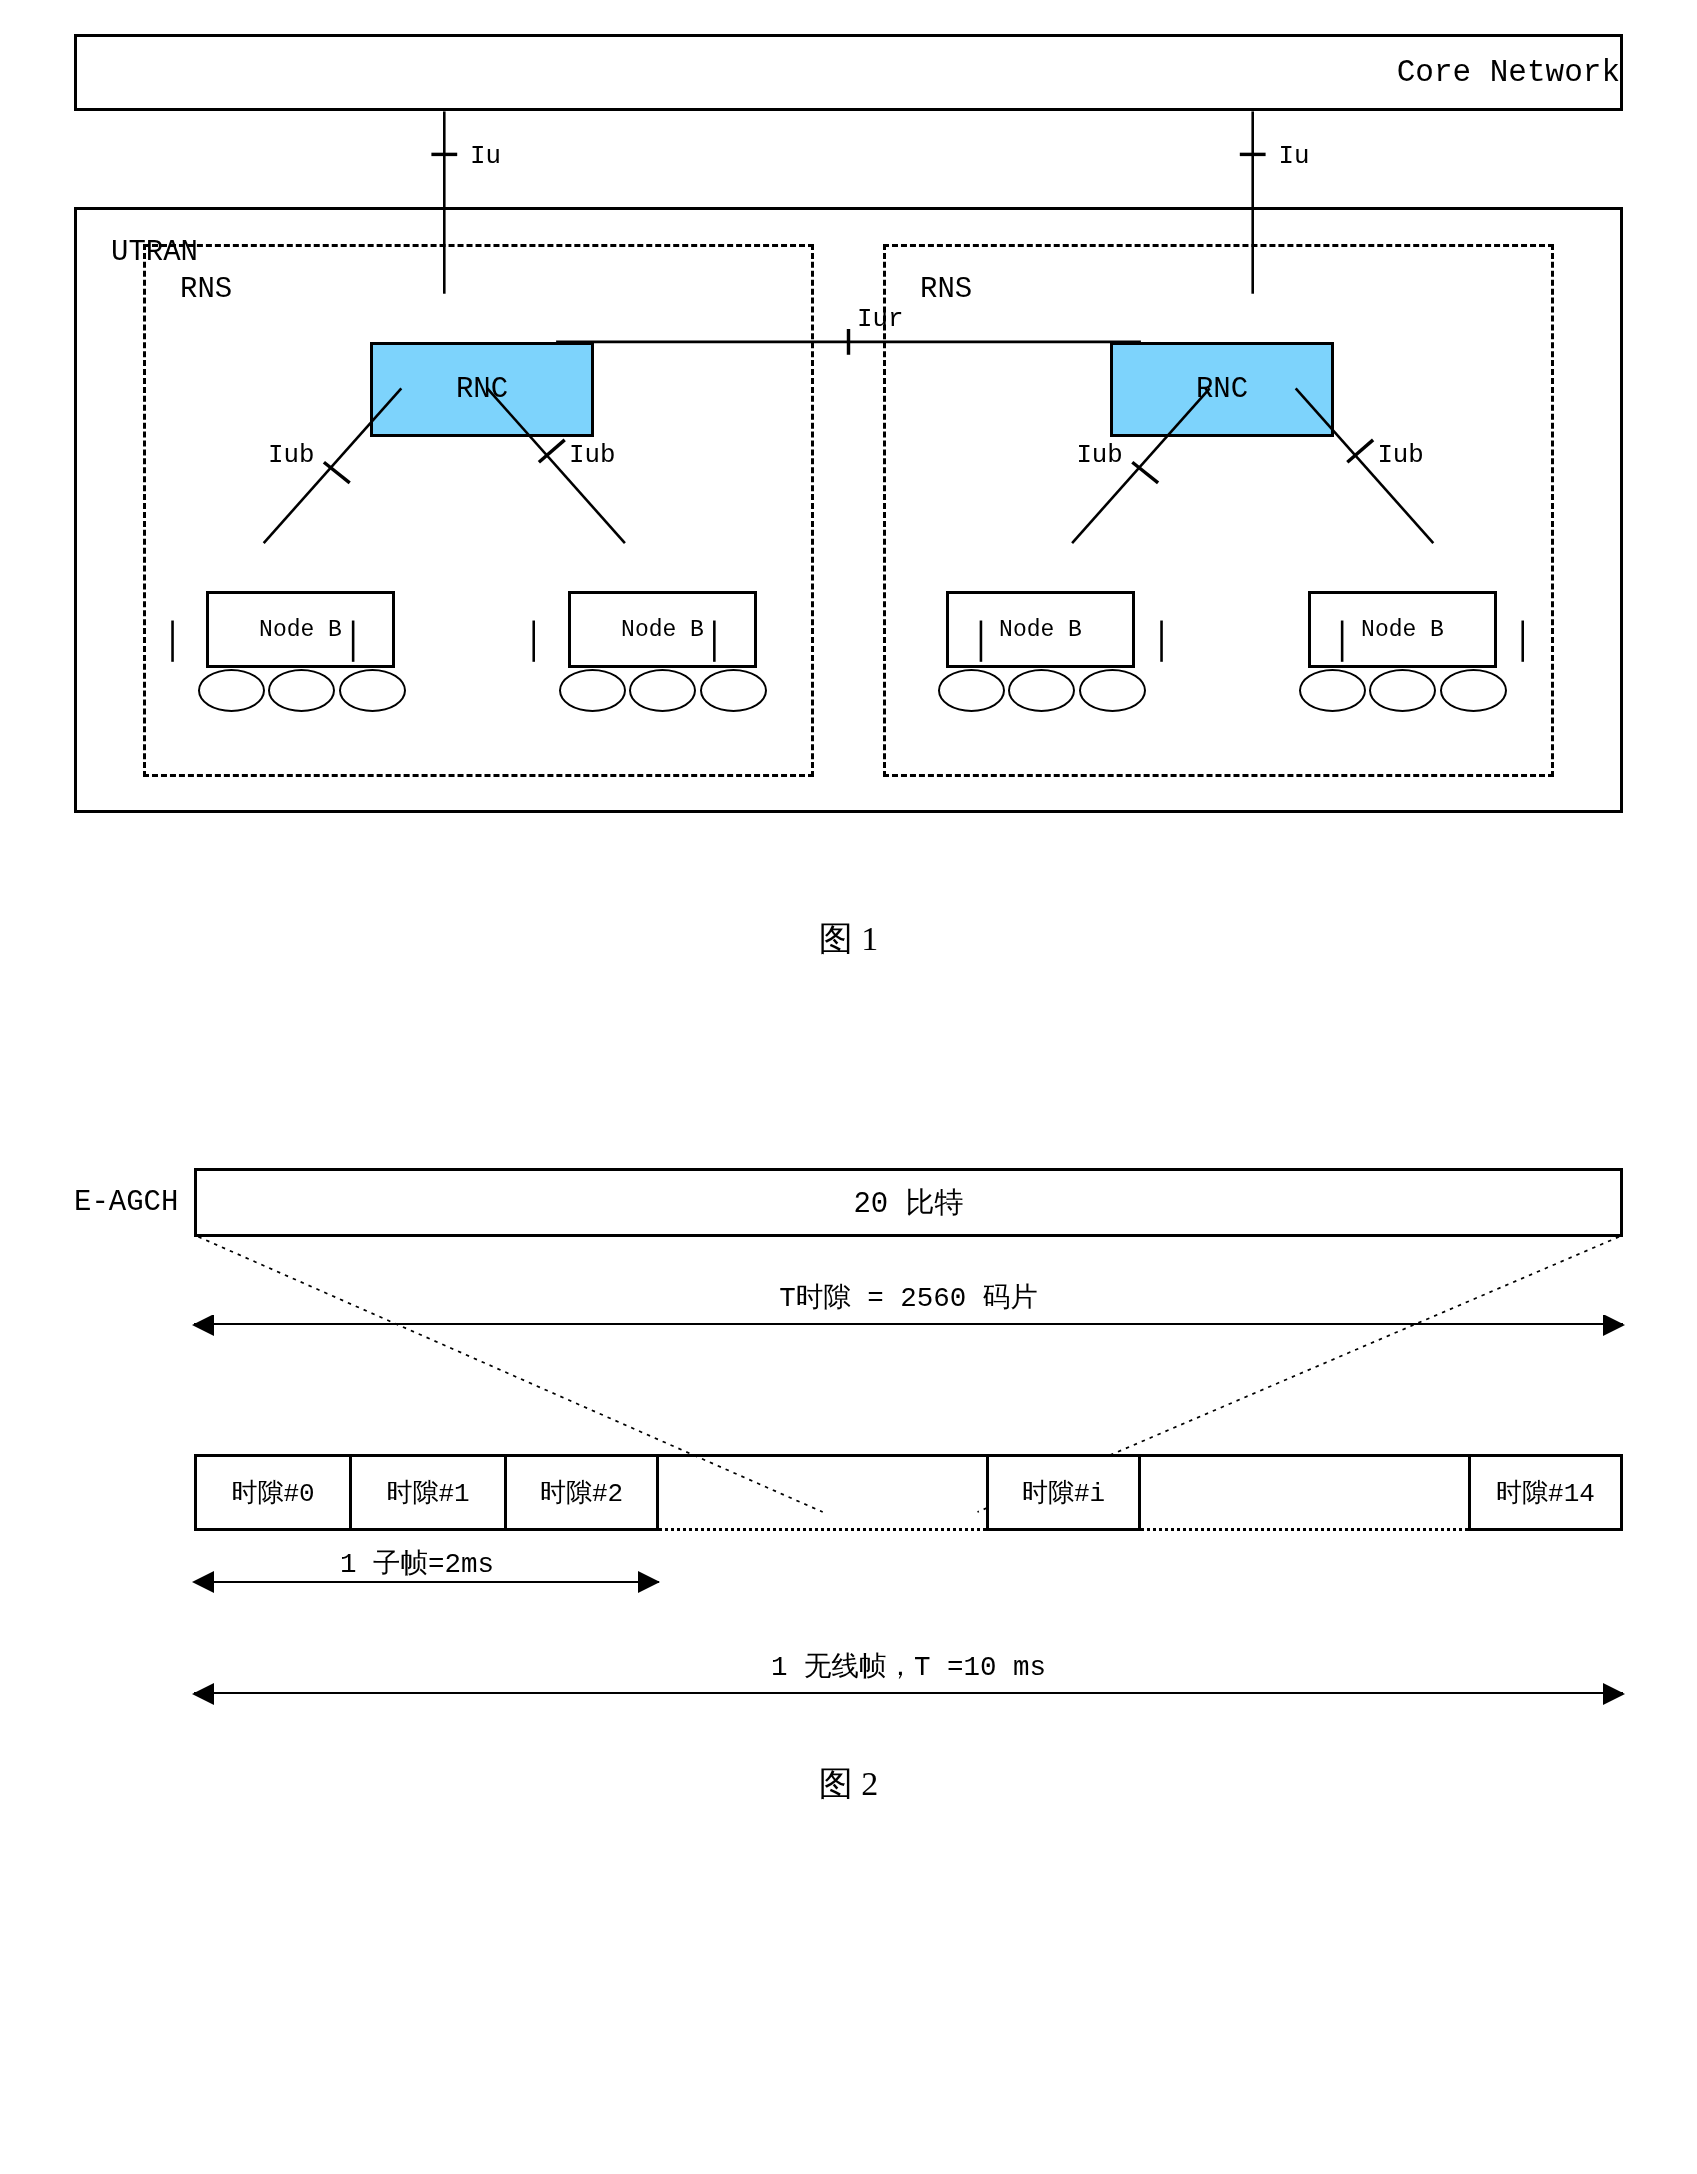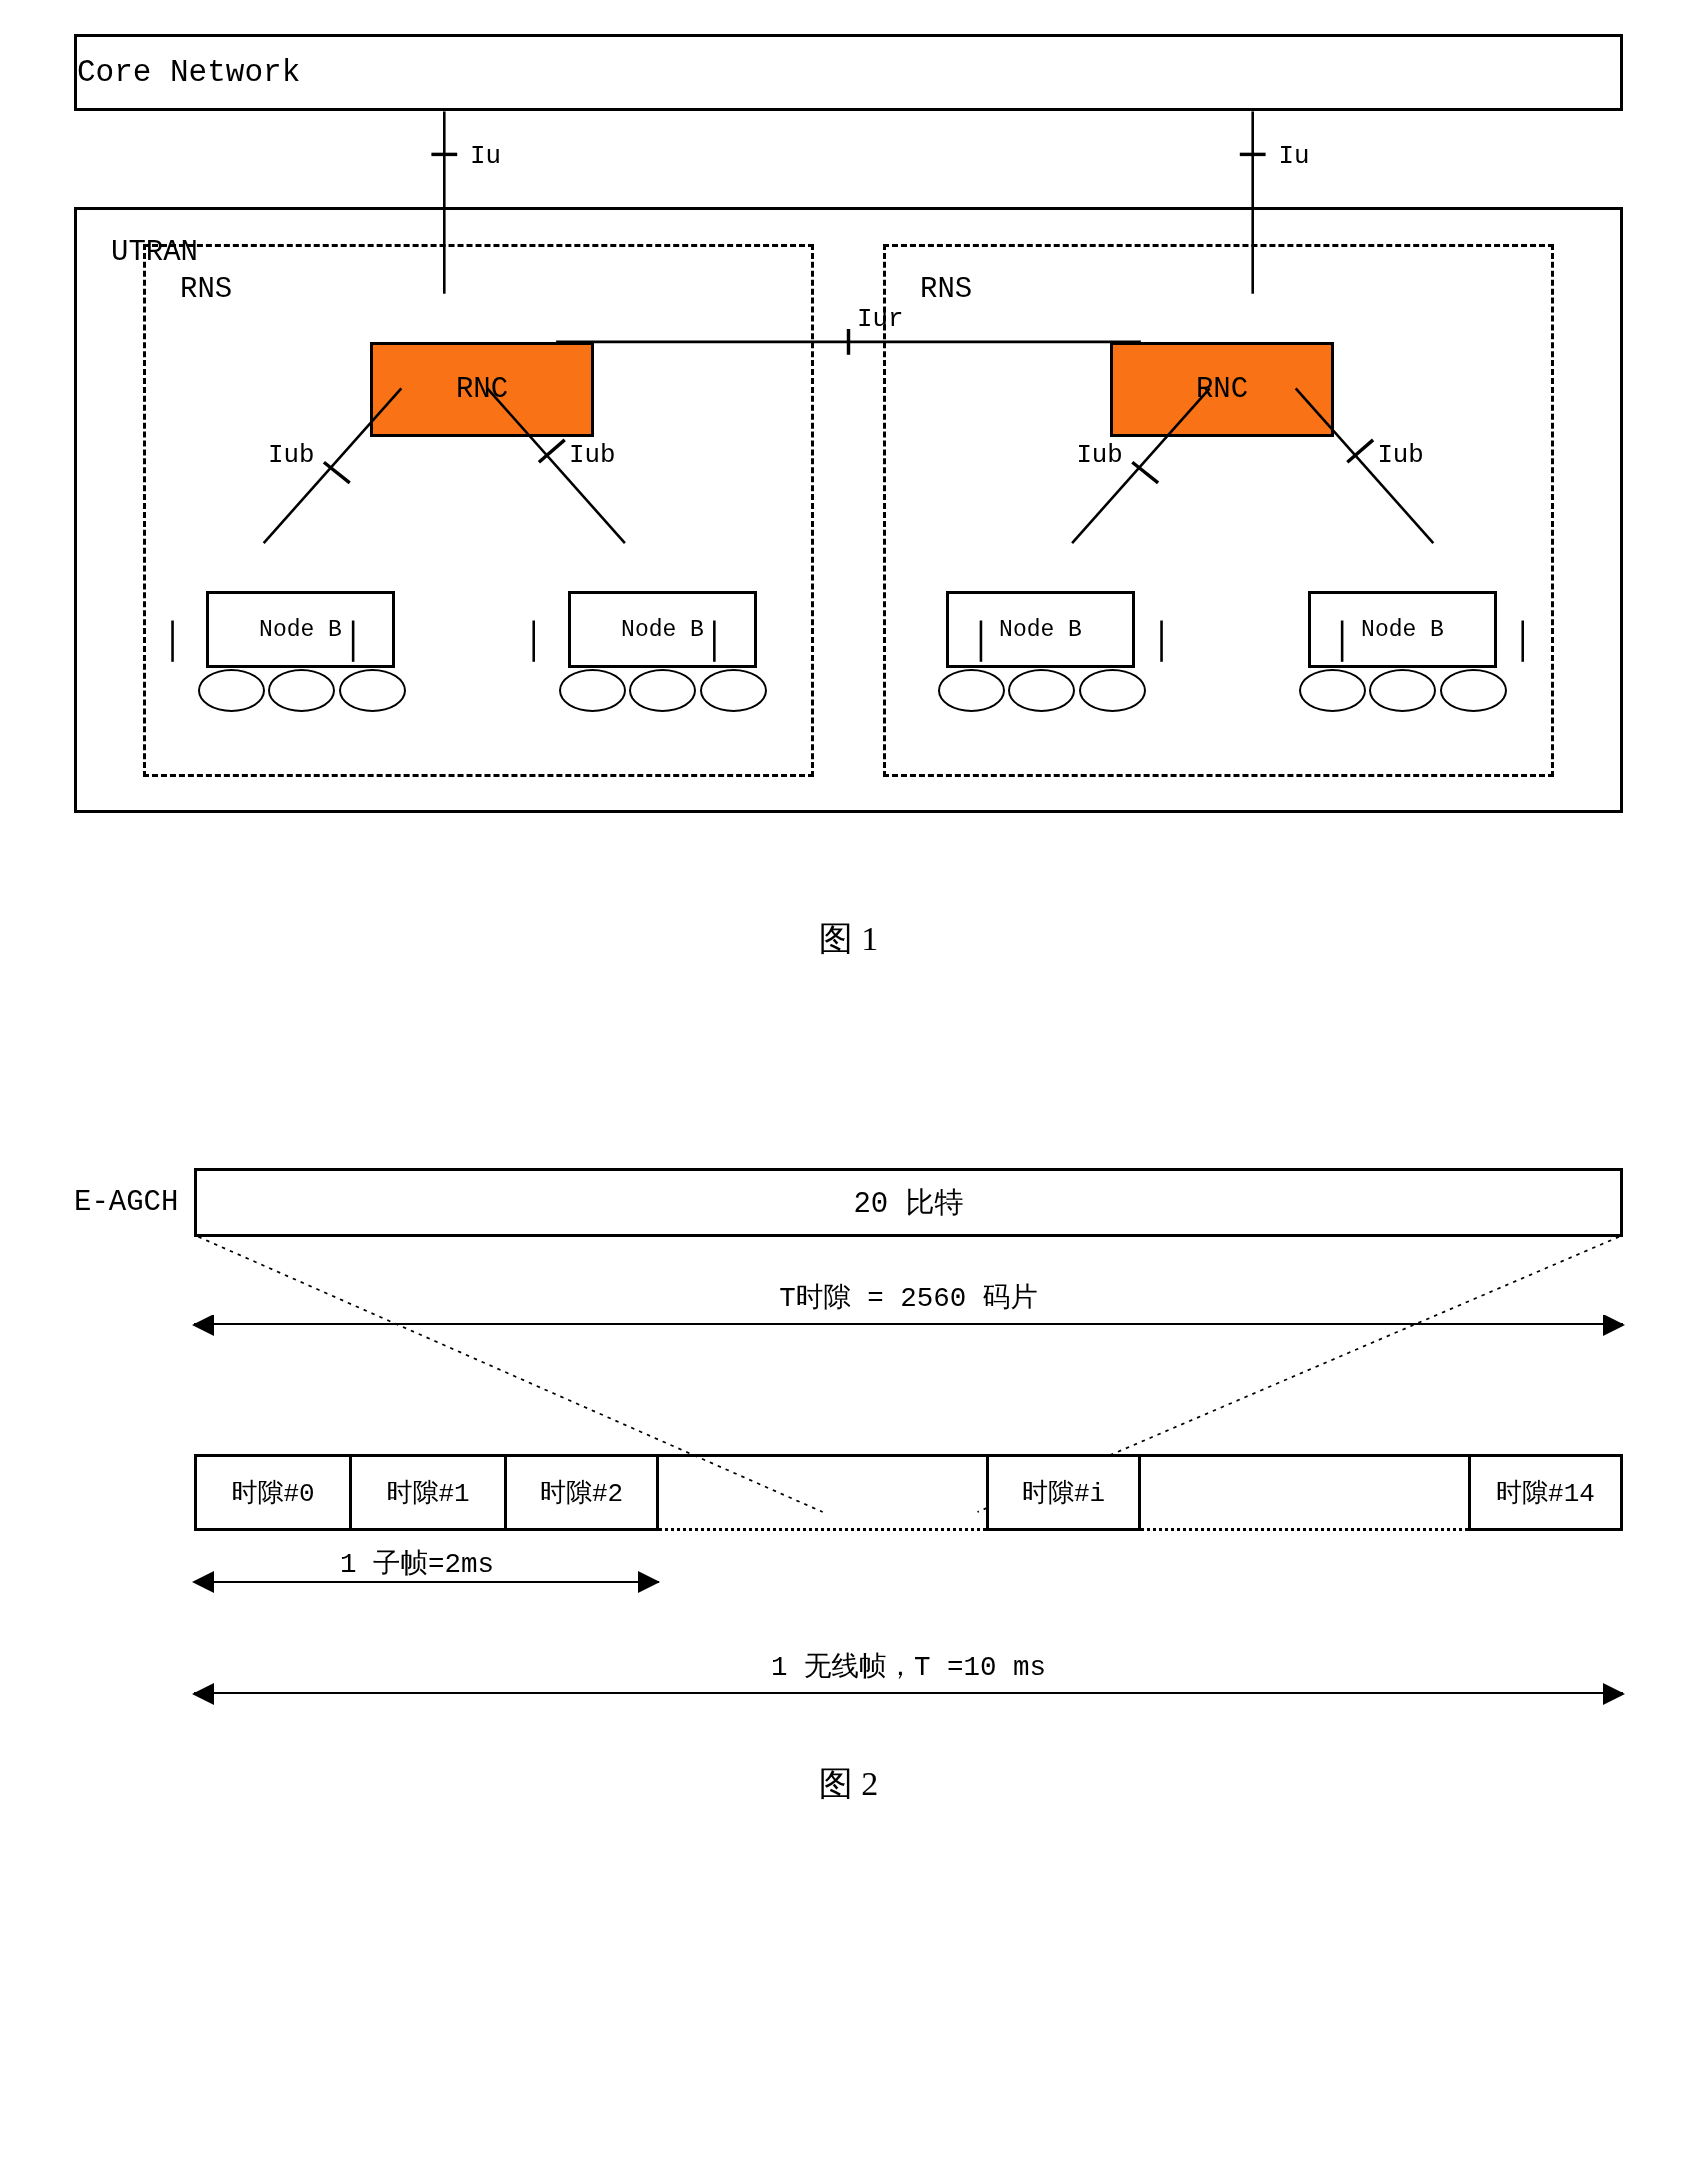--- a/index.html
+++ b/index.html
@@ -16,21 +16,21 @@
   .fig1 {
     width: 1549px;
     position: relative;
     margin-bottom: 69px;
   }
   .core-network {
     border: 3.4px solid #000;
     height: 77px;
     display: flex;
     align-items: center;
-    justify-content: flex-start;
+    justify-content: flex-end;
     font-size: 31px;
     font-family: "Courier New", monospace;
   }
   .utran {
     border: 3.4px solid #000;
     margin-top: 96px;
     padding: 17px 26px 33px 26px;
     position: relative;
   }
   .utran-label {
@@ -65,21 +65,21 @@
     width: 224px;
     height: 95px;
     display: flex;
     align-items: center;
     justify-content: center;
     font-size: 29px;
     font-family: "Courier New", monospace;
     position: absolute;
     top: 95px;
     left: 224px;
-    background: #f97316;
+    background: #7dd3fc;
   }
   .nodeb {
     border: 3.4px solid #000;
     width: 189px;
     height: 77px;
     display: flex;
     align-items: center;
     justify-content: center;
     font-size: 23px;
     font-family: "Courier New", monospace;

